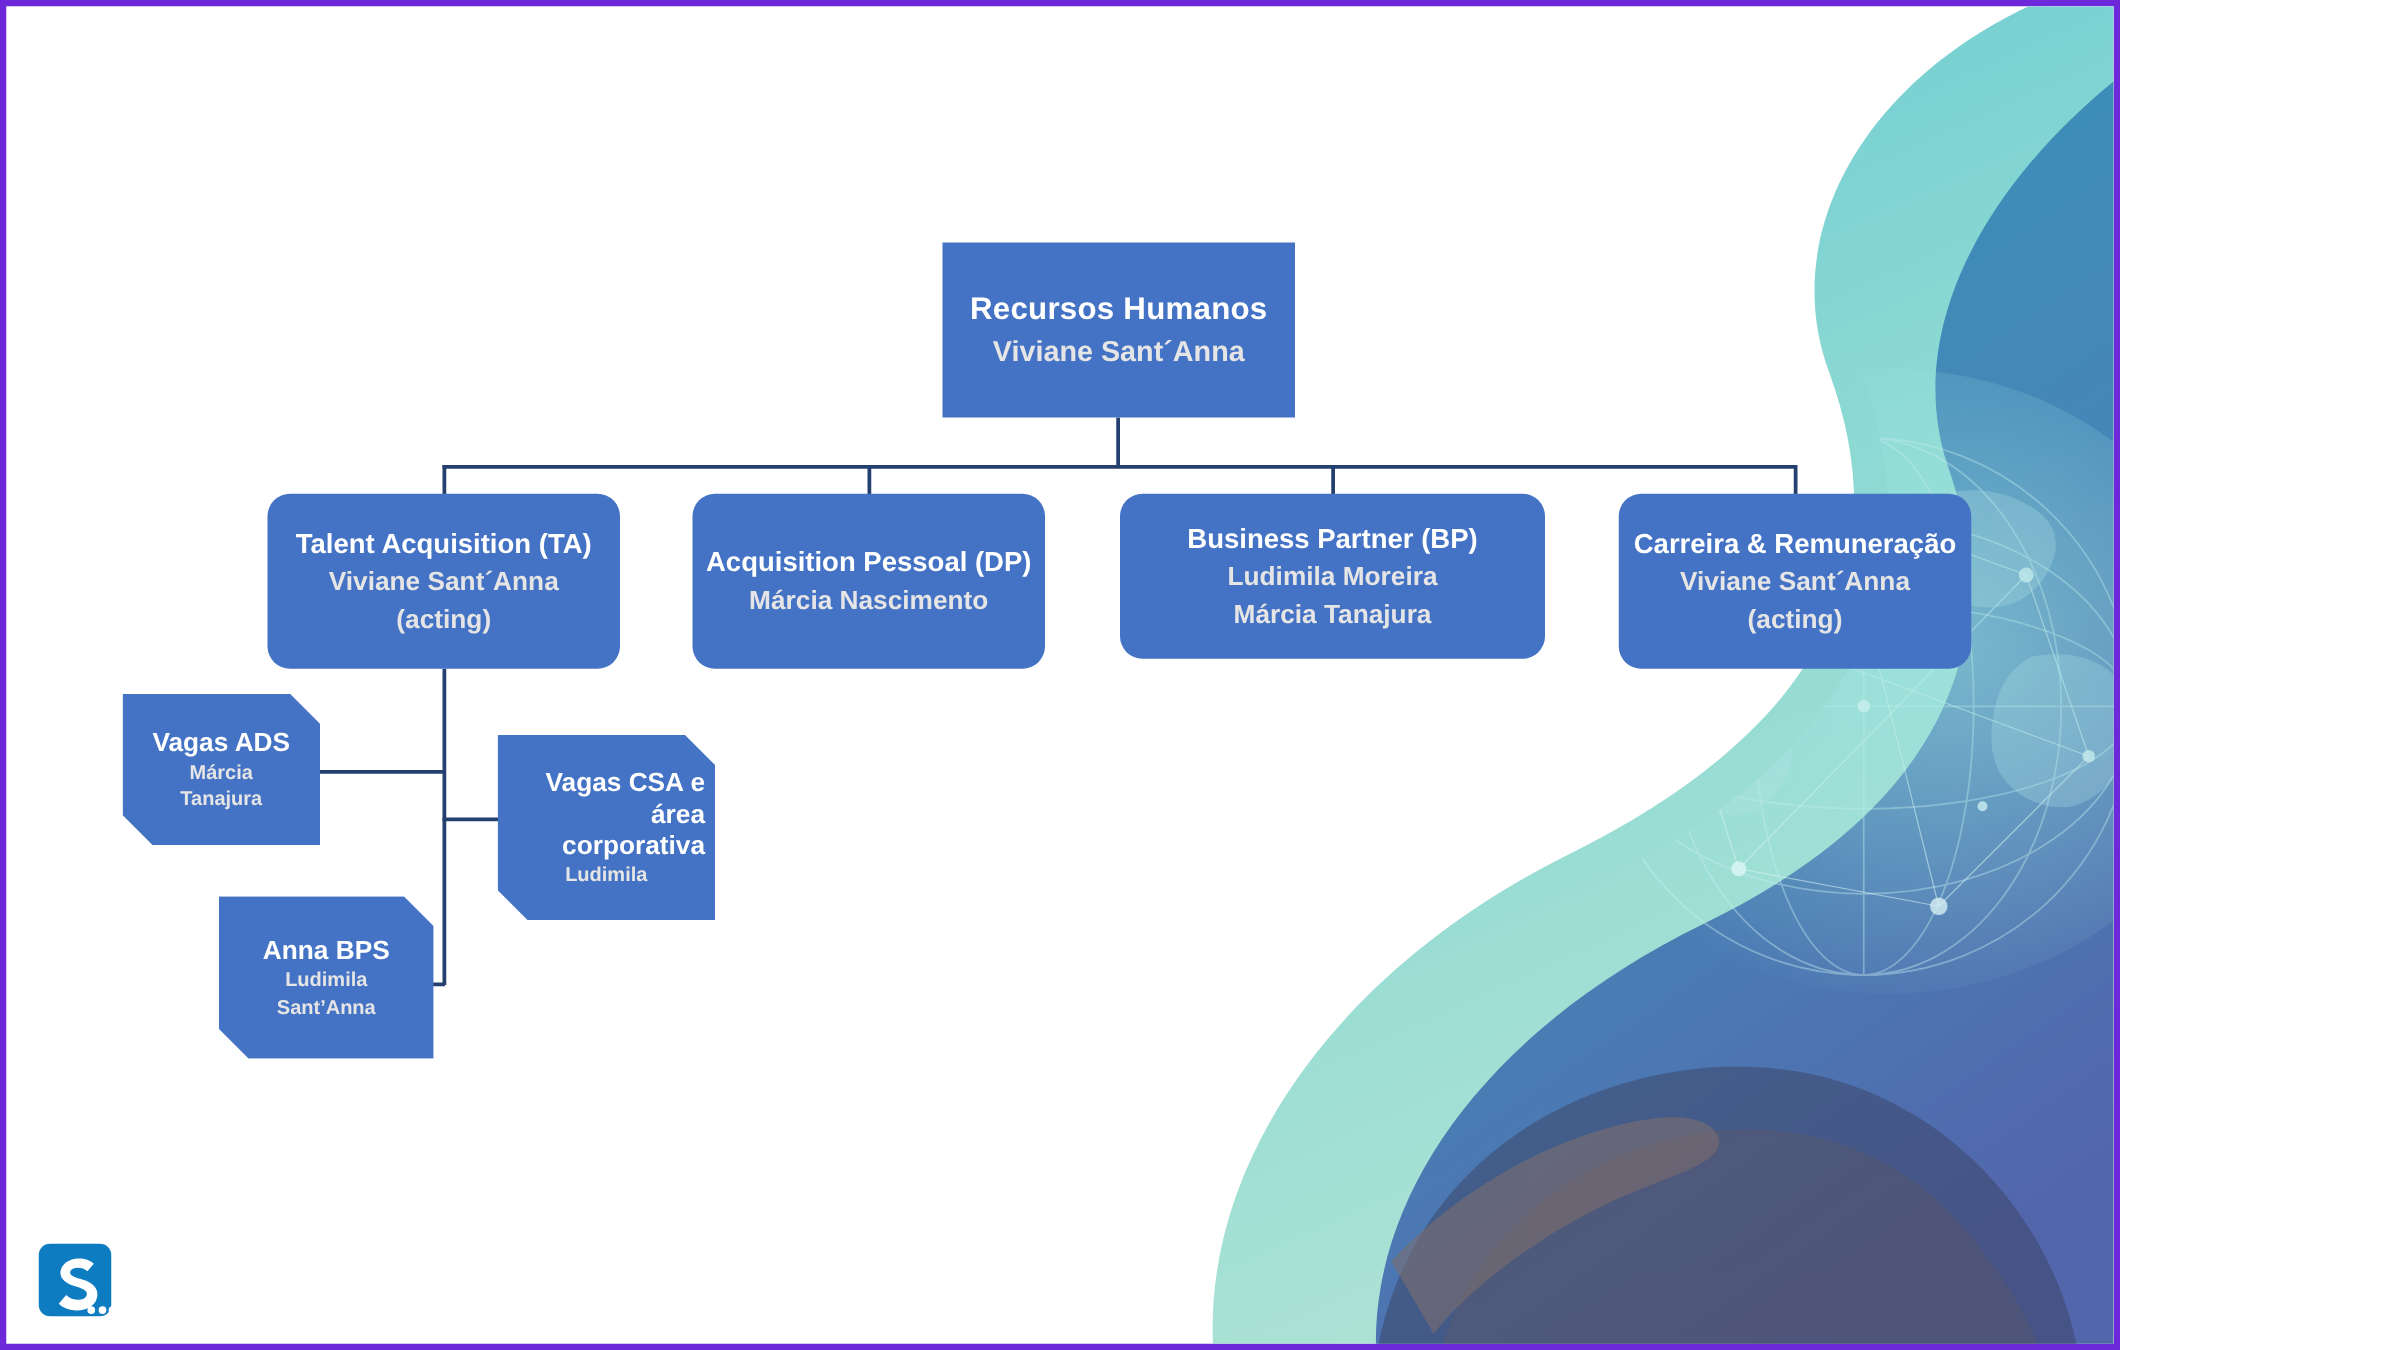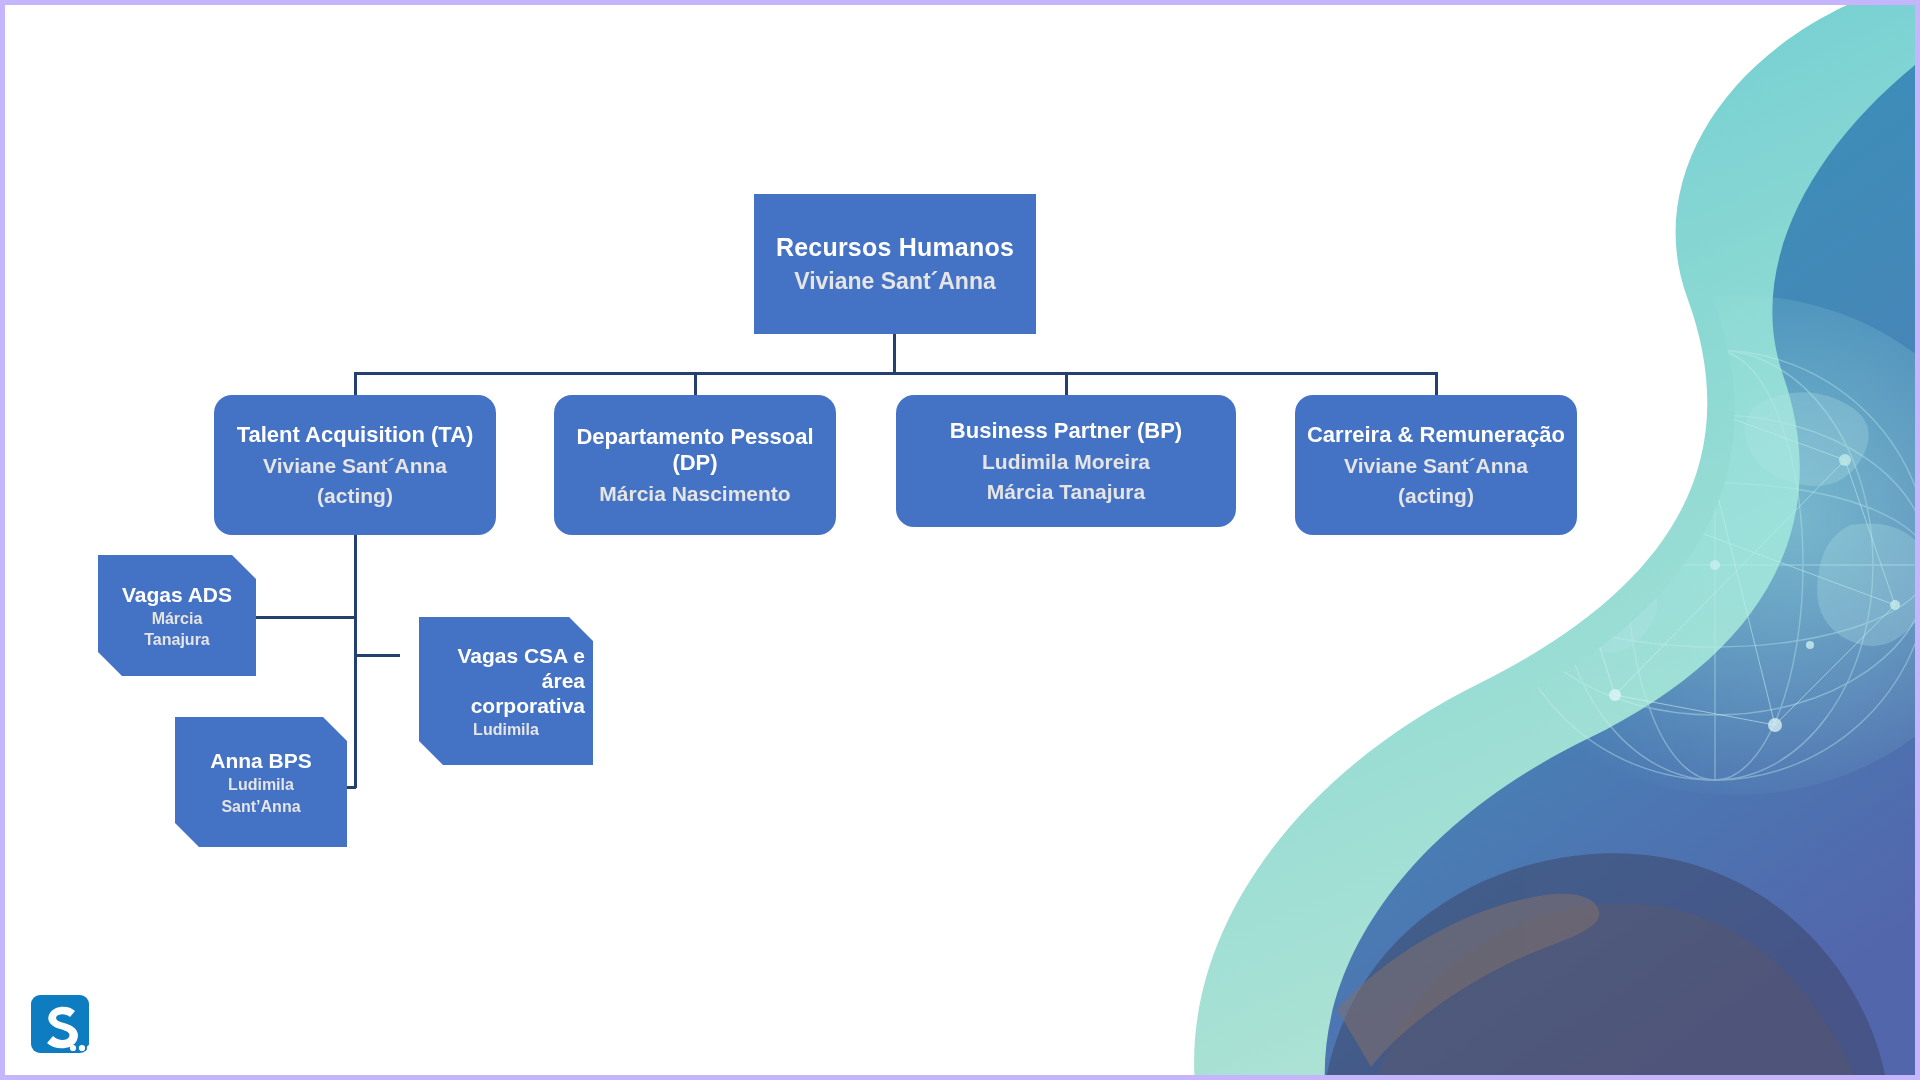--- a/index.html
+++ b/index.html
@@ -1,20 +1,20 @@
 <!DOCTYPE html>
 <html><head>
 <meta charset="utf-8">
 <style>
   html,body{margin:0;padding:0;background:#ffffff;}
   body{width:1920px;height:1080px;overflow:hidden;font-family:"Liberation Sans",sans-serif;}
 
   #slide{
-    position:relative;width:1920px;height:1080px;background:#ffffff;
-    box-sizing:border-box;border:5px solid #c4b5fd;overflow:hidden;
+    position:relative;width:1696px;height:1080px;background:#ffffff;
+    box-sizing:border-box;border:5px solid #6d28d9;overflow:hidden;
   }
 
   
   #decor{position:absolute;right:0;top:0;width:840px;height:1080px;pointer-events:none;}
   #decor svg{display:block;width:100%;height:100%;}
 
   
   .ln{position:absolute;background:#24406E;}
   .lnv{width:3px;}
   .lnh{height:3px;}
@@ -47,21 +47,21 @@
 
   
   .lvl3{
     padding:6px 8px;
     clip-path:polygon(0 0, calc(100% - 24px) 0, 100% 24px, 100% 100%, 24px 100%, 0 calc(100% - 24px));
   }
   .lvl3 .ttl{font-size:21px;text-align:right;}
   .lvl3 .sub{font-size:16px;margin-top:2px;}
 
   #n-ads{left:93px;top:550px;width:158px;height:121px;}
-  #n-csa{left:393px;top:612px;width:174px;height:148px;margin-left:21px;}
+  #n-csa{left:393px;top:583px;width:174px;height:148px;}
   #n-bps{left:170px;top:712px;width:172px;height:130px;}
 
   
   #logo{position:absolute;left:24px;top:988px;width:68px;height:68px;}
   #logo svg{display:block;width:100%;height:100%;}
 </style>
 </head>
 <body>
 
 <div id="slide">
@@ -183,21 +183,21 @@
     <div class="sub">Viviane Sant´Anna</div>
   </div>
 
   <div class="node lvl2" id="n-ta">
     <div class="ttl">Talent Acquisition (TA)</div>
     <div class="sub">Viviane Sant´Anna</div>
     <div class="sub">(acting)</div>
   </div>
 
   <div class="node lvl2" id="n-dp">
-    <div class="ttl">Departamento Pessoal (DP)</div>
+    <div class="ttl">Acquisition Pessoal (DP)</div>
     <div class="sub">Márcia Nascimento</div>
   </div>
 
   <div class="node lvl2" id="n-bp">
     <div class="ttl">Business Partner (BP)</div>
     <div class="sub">Ludimila Moreira</div>
     <div class="sub">Márcia Tanajura</div>
   </div>
 
   <div class="node lvl2" id="n-cr">

